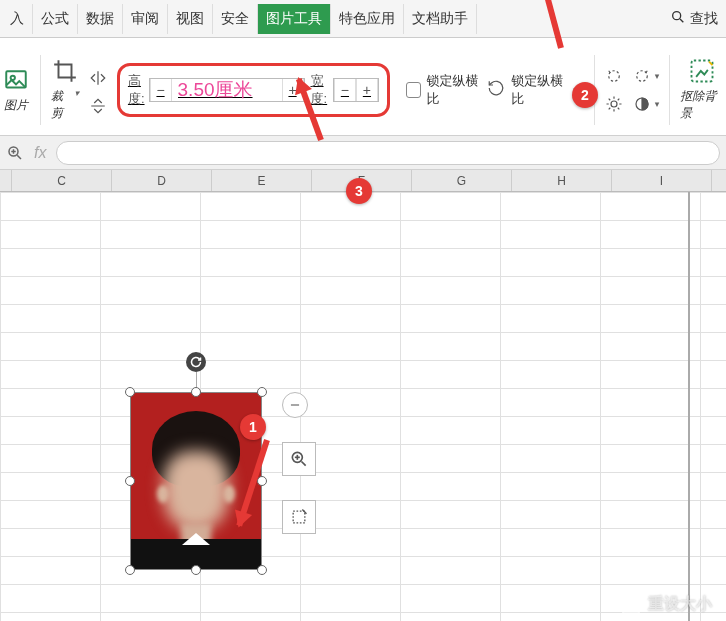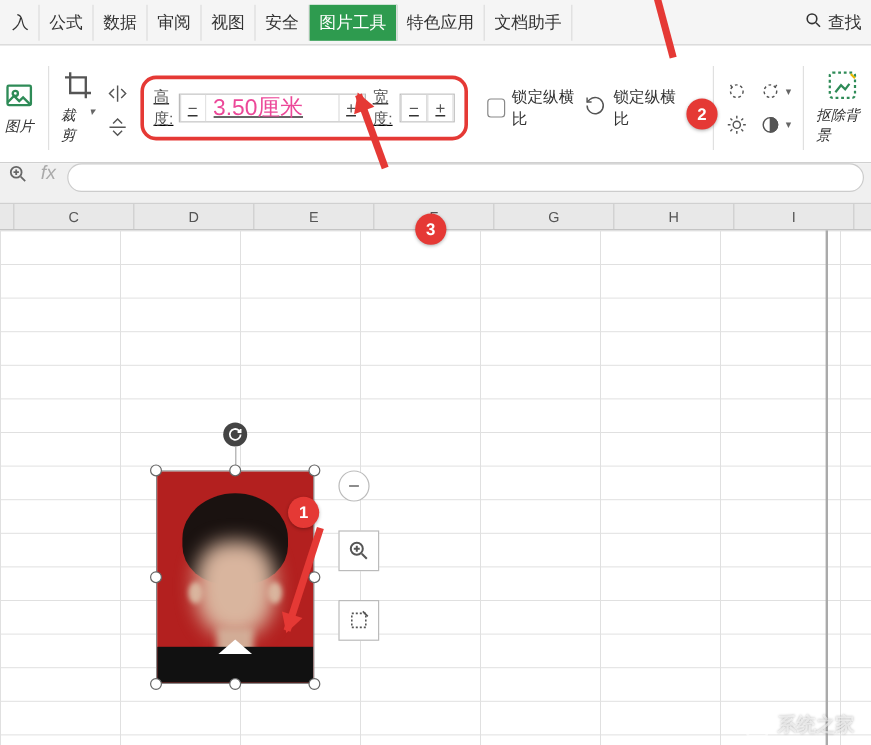--- a/index.html
+++ b/index.html
@@ -32,21 +32,21 @@
   
   .lock-group { display:flex; gap:2px; padding:4px 6px; }
   .lock-row, .reset-row { display:flex; align-items:center; gap:6px; cursor:pointer; font-size:13px; color:#333; }
   .chk { width:16px; height:16px; border:1.5px solid #888; border-radius:3px; }
   
   
   .rot-group { display:flex; flex-direction:column; gap:6px; }
   .rot-row { display:flex; gap:10px; }
   
   
-  .fx-bar { display:flex; align-items:flex-start; height:34px; background:#f0f0f0; border-bottom:1px solid #d0d0d0; padding:0 6px; gap:10px; }
+  .fx-bar { display:flex; align-items:center; height:34px; background:#f0f0f0; border-bottom:1px solid #d0d0d0; padding:0 6px; gap:10px; }
   .fx-ic { color:#666; font-size:16px; display:flex; align-items:center; }
   .fx-input { flex:1; height:24px; border:1px solid #ccc; border-radius:12px; background:#fff; padding:0 10px; }
   
   
   .colhdr { display:flex; background:#e8e8e8; height:22px; border-bottom:1px solid #bbb; }
   .colcell { width:100px; border-right:1px solid #ccc; text-align:center; line-height:22px; color:#555; font-size:12px; }
   
   
   .grid { position:relative; height:430px; }
   .grid-lines { position:absolute; inset:0; background-image: linear-gradient(to right, #e0e0e0 1px, transparent 1px), linear-gradient(to bottom, #e0e0e0 1px, transparent 1px); background-size: 100px 28px; }
@@ -321,14 +321,14 @@
 <div class="anno-c" style="left:572px; top:82px">2</div>
 <div class="arrow" style="left:558px; top:48px; width:6px; height:180px; transform:rotate(165deg)"></div>
 
 <div class="anno-c" style="left:346px; top:178px">3</div>
 <div class="arrow" style="left:318px; top:140px; width:6px; height:65px; transform:rotate(160deg)"></div>
 
 <div class="wm">
   <svg width="22" height="22" viewBox="0 0 24 24" fill="none" stroke="rgba(255,255,255,.6)" stroke-width="2">
       <path d="M3 11l9-7 9 7v9a2 2 0 0 1-2 2H5a2 2 0 0 1-2-2z"></path>
     </svg>
-  <span>系统之家</span>
+  <span>重设大小</span>
 </div>
 
 </body></html>

